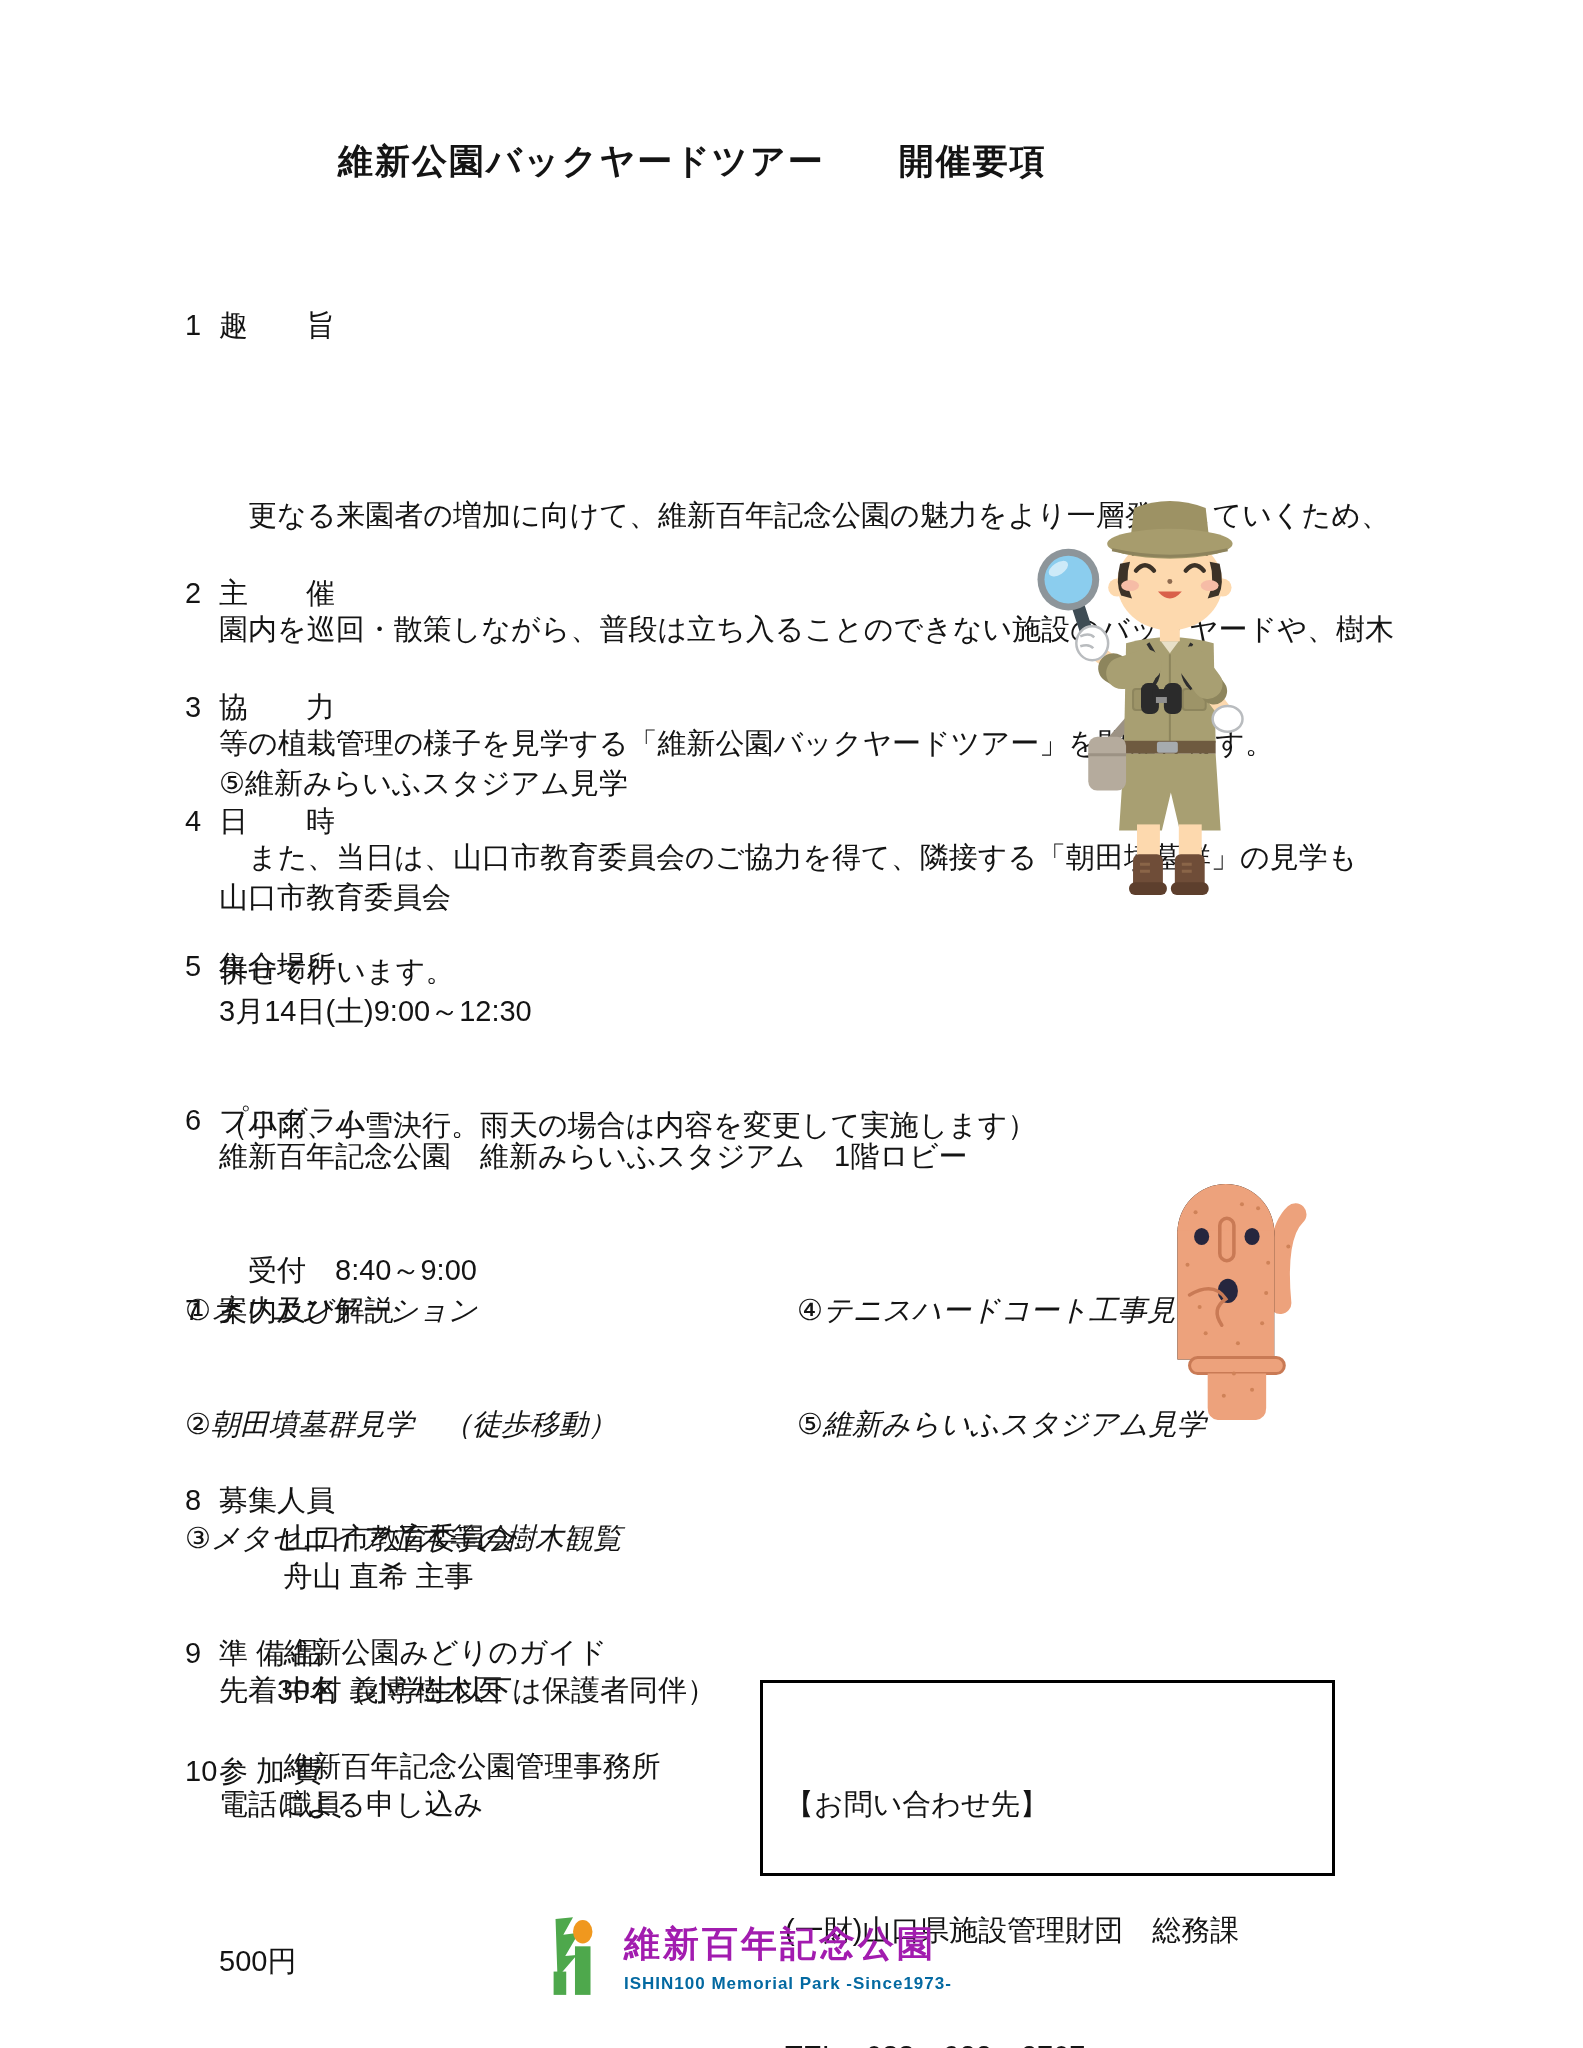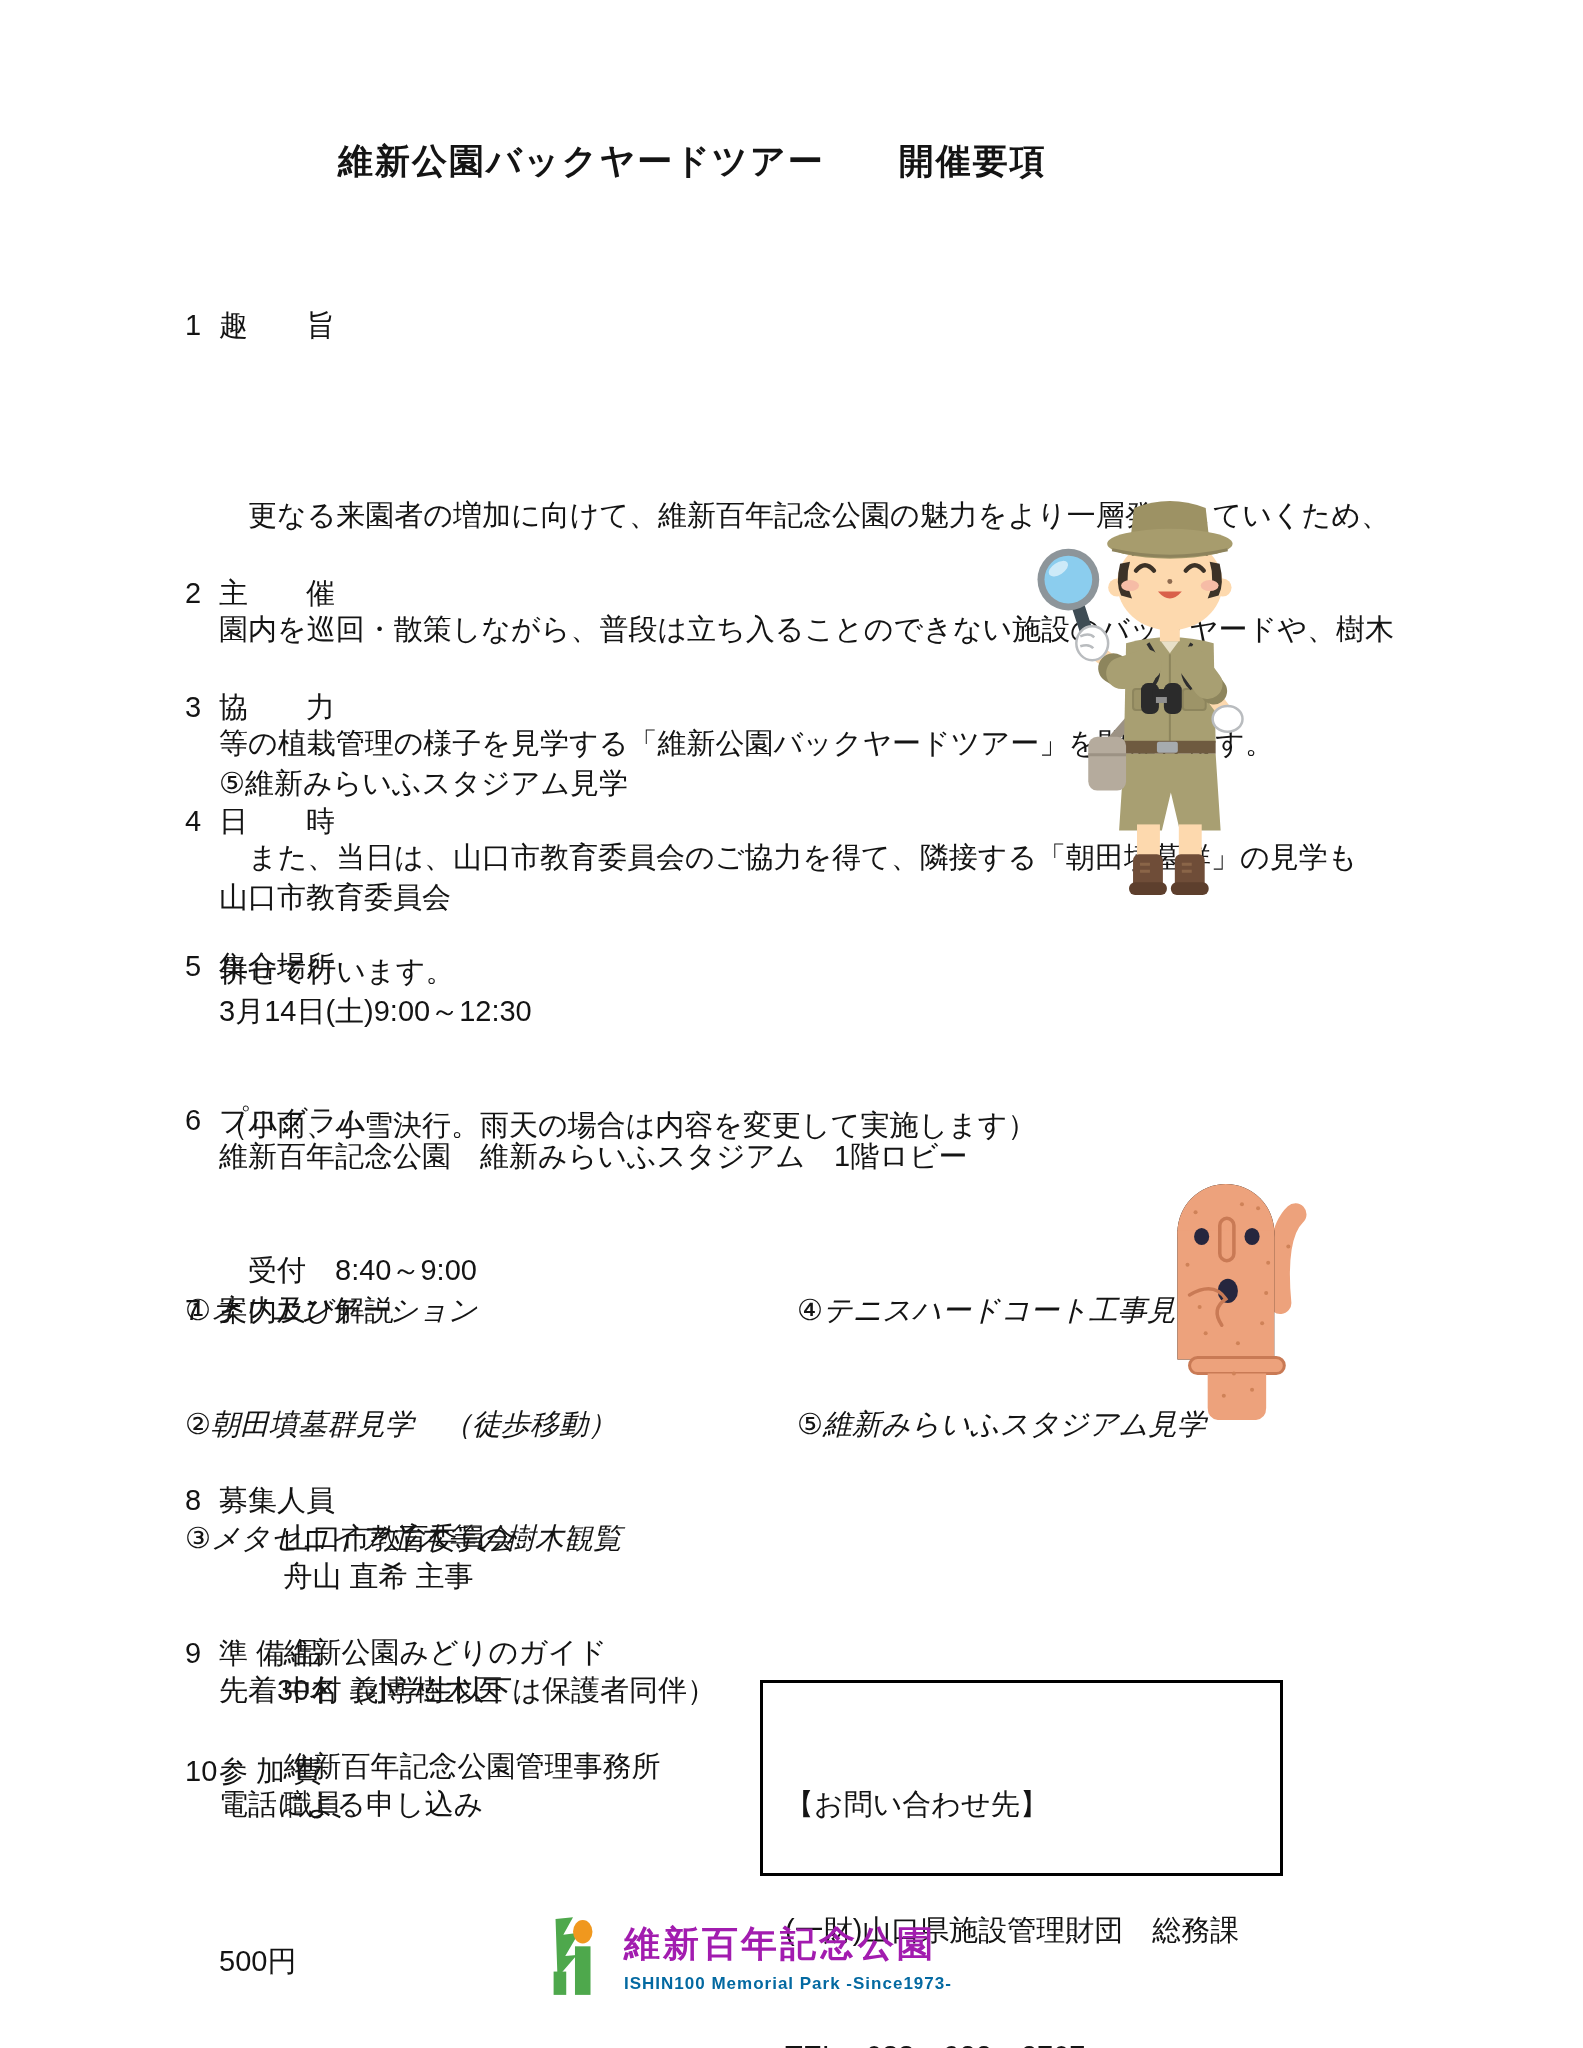--- a/index.html
+++ b/index.html
@@ -29,21 +29,21 @@
   .sec .h{display:flex;}
   .sec .num{display:inline-block;min-width:34px;}
   .sec .body{margin-left:34px;}
   .ln{height:38px;}
   .prog-cols{display:flex;font-style:italic;}
   .prog-left{width:612px;}
   .g-row .org{display:inline-block;width:341px;}
   .contact{
     position:absolute;
     left:760px;top:1680px;
-    width:523px;height:196px;
+    width:575px;height:196px;
     border:3px solid #000;
     box-sizing:border-box;
     padding:16px 22px;
     font-size:29px;
     line-height:42px;
     white-space:pre;
   }
   .logo{
     position:absolute;
     left:540px;top:1916px;

